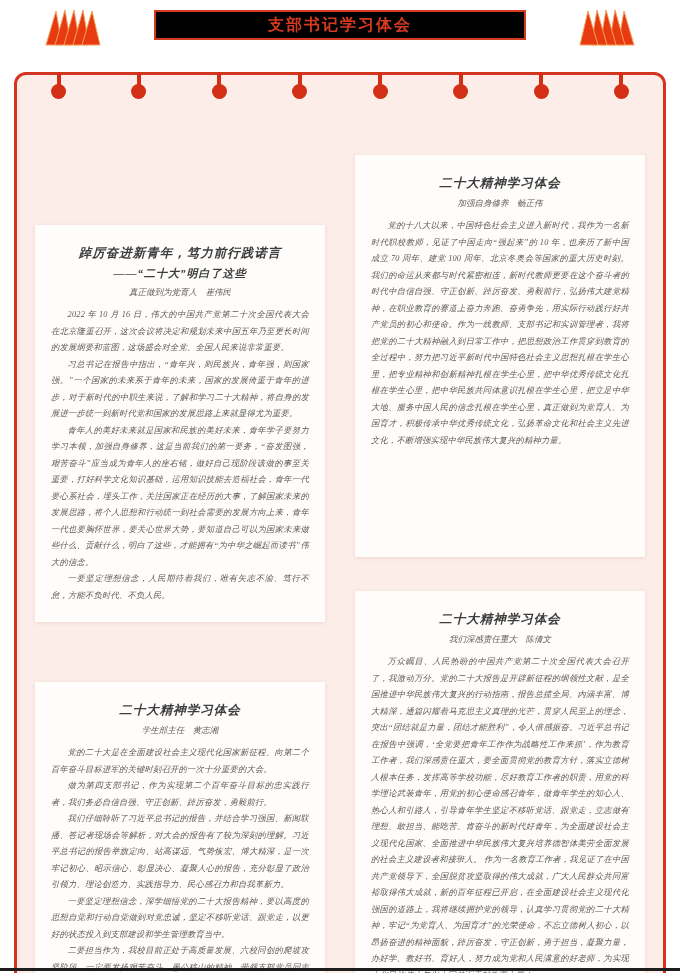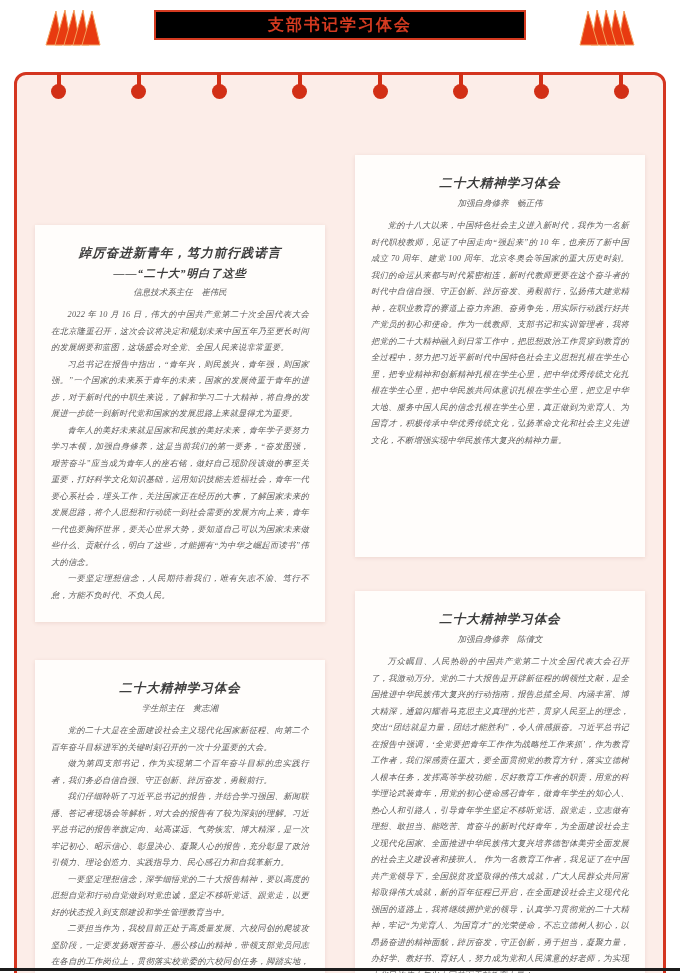--- a/index.html
+++ b/index.html
@@ -33,21 +33,21 @@
   
   .columns { display:flex; gap:30px; padding:0 18px; }
   .col { width:293px; display:flex; flex-direction:column; }
   .col.left  { margin-top:150px; }
   .col.right { margin-top:80px; }
   .card {
     background:#fffdfb; padding:20px 16px 18px 16px;
     box-shadow:0 1px 4px rgba(130,60,45,0.12);
     font-style:italic;
   }
-  .card-1 { min-height:372px; margin-bottom:38px; }
+  .card-1 { min-height:372px; margin-bottom:60px; }
   .card-2 { min-height:402px; margin-bottom:34px; }
   .card-3 { min-height:345px; }
   .card-4 { min-height:382px; }
   .card-title {
     text-align:center; font-weight:bold; color:#3d3d3d;
     font-size:12.5px; letter-spacing:1px; margin:0 0 4px 0;
   }
   .card-subtitle {
     text-align:center; font-weight:bold; color:#3d3d3d;
     font-size:11px; letter-spacing:1px; margin:2px 0 2px 0;
@@ -125,21 +125,21 @@
         <div class="ball"></div>
       </div>
   </div>
 
   <div class="columns">
 
     <div class="col left">
       <div class="card card-1">
         <div class="card-title">踔厉奋进新青年，笃力前行践诺言</div>
         <div class="card-subtitle">——“二十大”明白了这些</div>
-        <div class="card-author">信息技术系主任　崔伟民</div>
+        <div class="card-author">真正做到为党育人　崔伟民</div>
         <div class="card-body">
           <p>2022 年 10 月 16 日，伟大的中国共产党第二十次全国代表大会在北京隆重召开，这次会议将决定和规划未来中国五年乃至更长时间的发展纲要和蓝图，这场盛会对全党、全国人民来说非常重要。</p>
           <p>习总书记在报告中指出，“青年兴，则民族兴，青年强，则国家强。”一个国家的未来系于青年的未来，国家的发展倚重于青年的进步，对于新时代的中职生来说，了解和学习二十大精神，将自身的发展进一步统一到新时代党和国家的发展思路上来就显得尤为重要。</p>
           <p>青年人的美好未来就是国家和民族的美好未来，青年学子要努力学习本领，加强自身修养，这是当前我们的第一要务，“奋发图强，艰苦奋斗”应当成为青年人的座右铭，做好自己现阶段该做的事至关重要，打好科学文化知识基础，运用知识技能去造福社会，青年一代要心系社会，埋头工作，关注国家正在经历的大事，了解国家未来的发展思路，将个人思想和行动统一到社会需要的发展方向上来，青年一代也要胸怀世界，要关心世界大势，要知道自己可以为国家未来做些什么、贡献什么，明白了这些，才能拥有“为中华之崛起而读书”伟大的信念。</p>
           <p>一要坚定理想信念，人民期待着我们，唯有矢志不渝、笃行不怠，方能不负时代、不负人民。</p>
         </div>
       </div>
       <div class="card card-3">
         <div class="card-title">二十大精神学习体会</div>
 
@@ -159,21 +159,21 @@
         <div class="card-title">二十大精神学习体会</div>
 
         <div class="card-author">加强自身修养　畅正伟</div>
         <div class="card-body">
           <p>党的十八大以来，中国特色社会主义进入新时代，我作为一名新时代职校教师，见证了中国走向“强起来”的 10 年，也亲历了新中国成立 70 周年、建党 100 周年、北京冬奥会等国家的重大历史时刻。我们的命运从来都与时代紧密相连，新时代教师更要在这个奋斗者的时代中自信自强、守正创新、踔厉奋发、勇毅前行，弘扬伟大建党精神，在职业教育的赛道上奋力奔跑、奋勇争先，用实际行动践行好共产党员的初心和使命。作为一线教师、支部书记和实训管理者，我将把党的二十大精神融入到日常工作中，把思想政治工作贯穿到教育的全过程中，努力把习近平新时代中国特色社会主义思想扎根在学生心里，把专业精神和创新精神扎根在学生心里，把中华优秀传统文化扎根在学生心里，把中华民族共同体意识扎根在学生心里，把立足中华大地、服务中国人民的信念扎根在学生心里，真正做到为党育人、为国育才，积极传承中华优秀传统文化，弘扬革命文化和社会主义先进文化，不断增强实现中华民族伟大复兴的精神力量。</p>
         </div>
       </div>
       <div class="card card-4">
         <div class="card-title">二十大精神学习体会</div>
 
-        <div class="card-author">加强自身修养　陈倩文</div>
+        <div class="card-author">我们深感责任重大　陈倩文</div>
         <div class="card-body">
           <p>万众瞩目、人民热盼的中国共产党第二十次全国代表大会召开了，我激动万分。党的二十大报告是开辟新征程的纲领性文献，是全国推进中华民族伟大复兴的行动指南，报告总揽全局、内涵丰富、博大精深，通篇闪耀着马克思主义真理的光芒，贯穿人民至上的理念，突出“团结就是力量，团结才能胜利”，令人倍感振奋。习近平总书记在报告中强调，‘全党要把青年工作作为战略性工作来抓’，作为教育工作者，我们深感责任重大，要全面贯彻党的教育方针，落实立德树人根本任务，发挥高等学校功能，尽好教育工作者的职责，用党的科学理论武装青年，用党的初心使命感召青年，做青年学生的知心人、热心人和引路人，引导青年学生坚定不移听党话、跟党走，立志做有理想、敢担当、能吃苦、肯奋斗的新时代好青年，为全面建设社会主义现代化国家、全面推进中华民族伟大复兴培养德智体美劳全面发展的社会主义建设者和接班人。 作为一名教育工作者，我见证了在中国共产党领导下，全国脱贫攻坚取得的伟大成就，广大人民群众共同富裕取得伟大成就，新的百年征程已开启，在全面建设社会主义现代化强国的道路上，我将继续拥护党的领导，认真学习贯彻党的二十大精神，牢记“为党育人、为国育才”的光荣使命，不忘立德树人初心，以昂扬奋进的精神面貌，踔厉奋发，守正创新，勇于担当，凝聚力量，办好学、教好书、育好人，努力成为党和人民满意的好老师，为实现中华民族伟大复兴中国梦而贡献教育力量！</p>
         </div>
       </div>
     </div>
   </div>
 </div>
 
 <div class="bottom-bar"></div>
 

